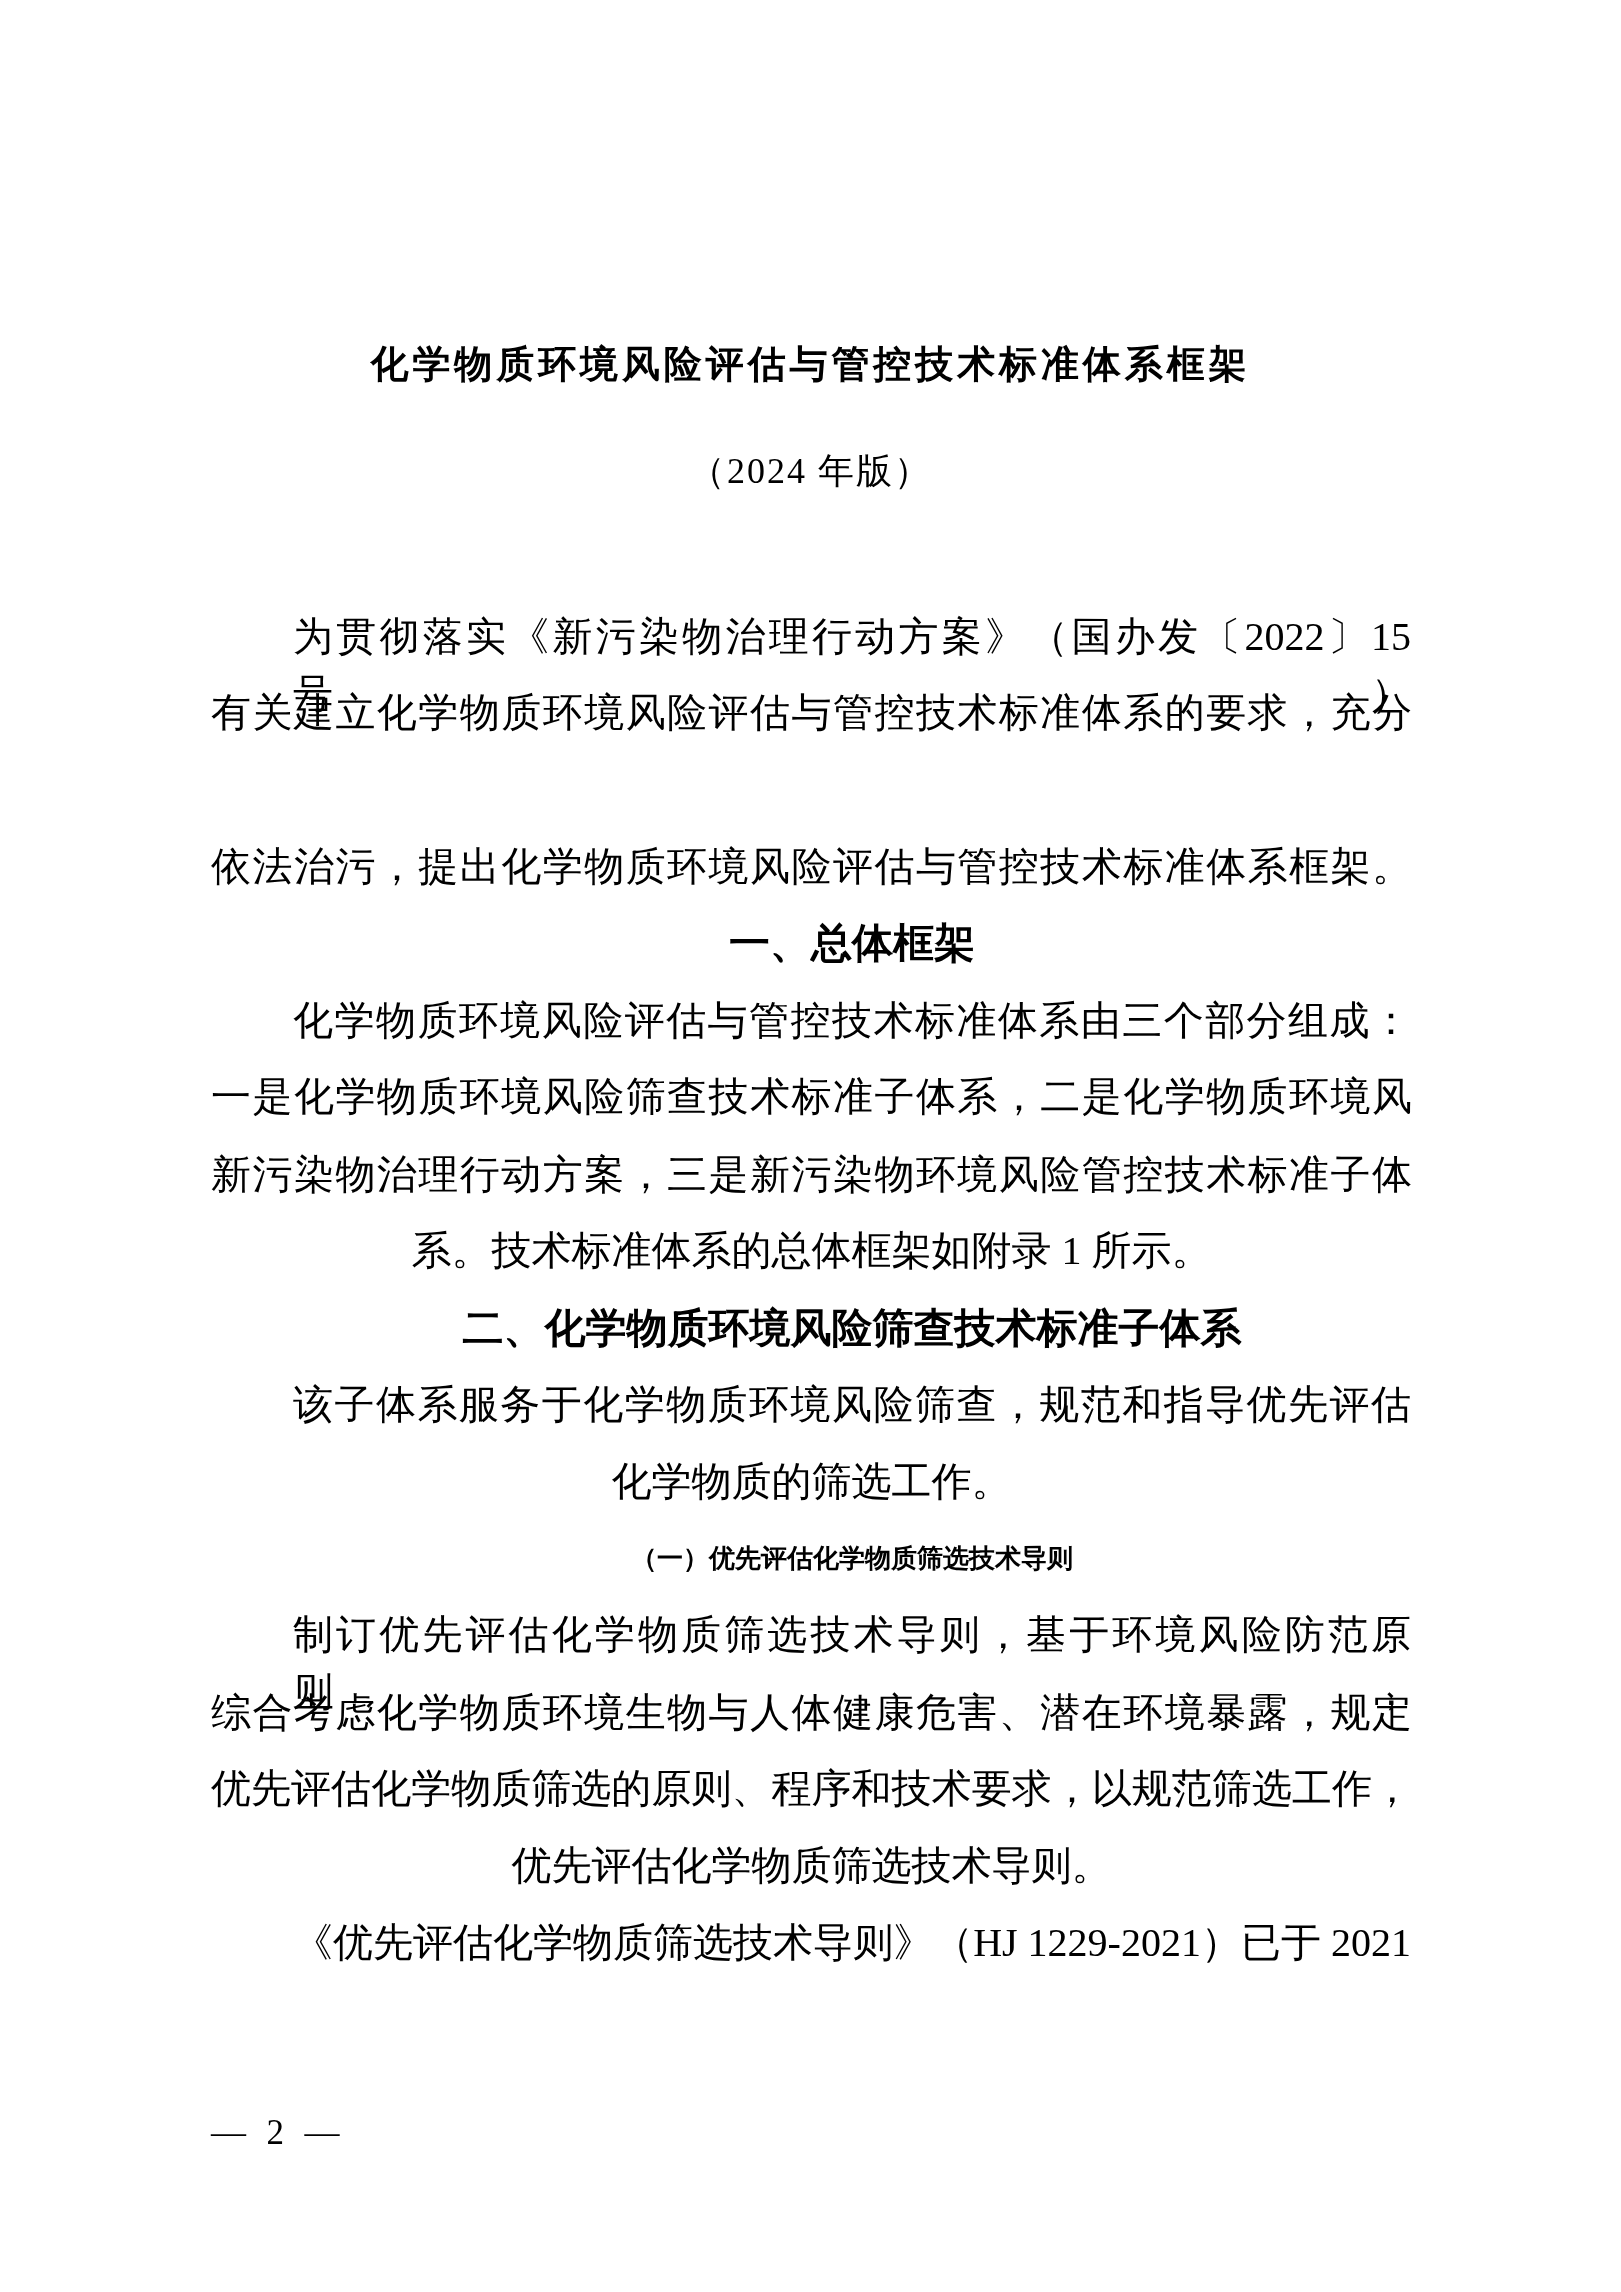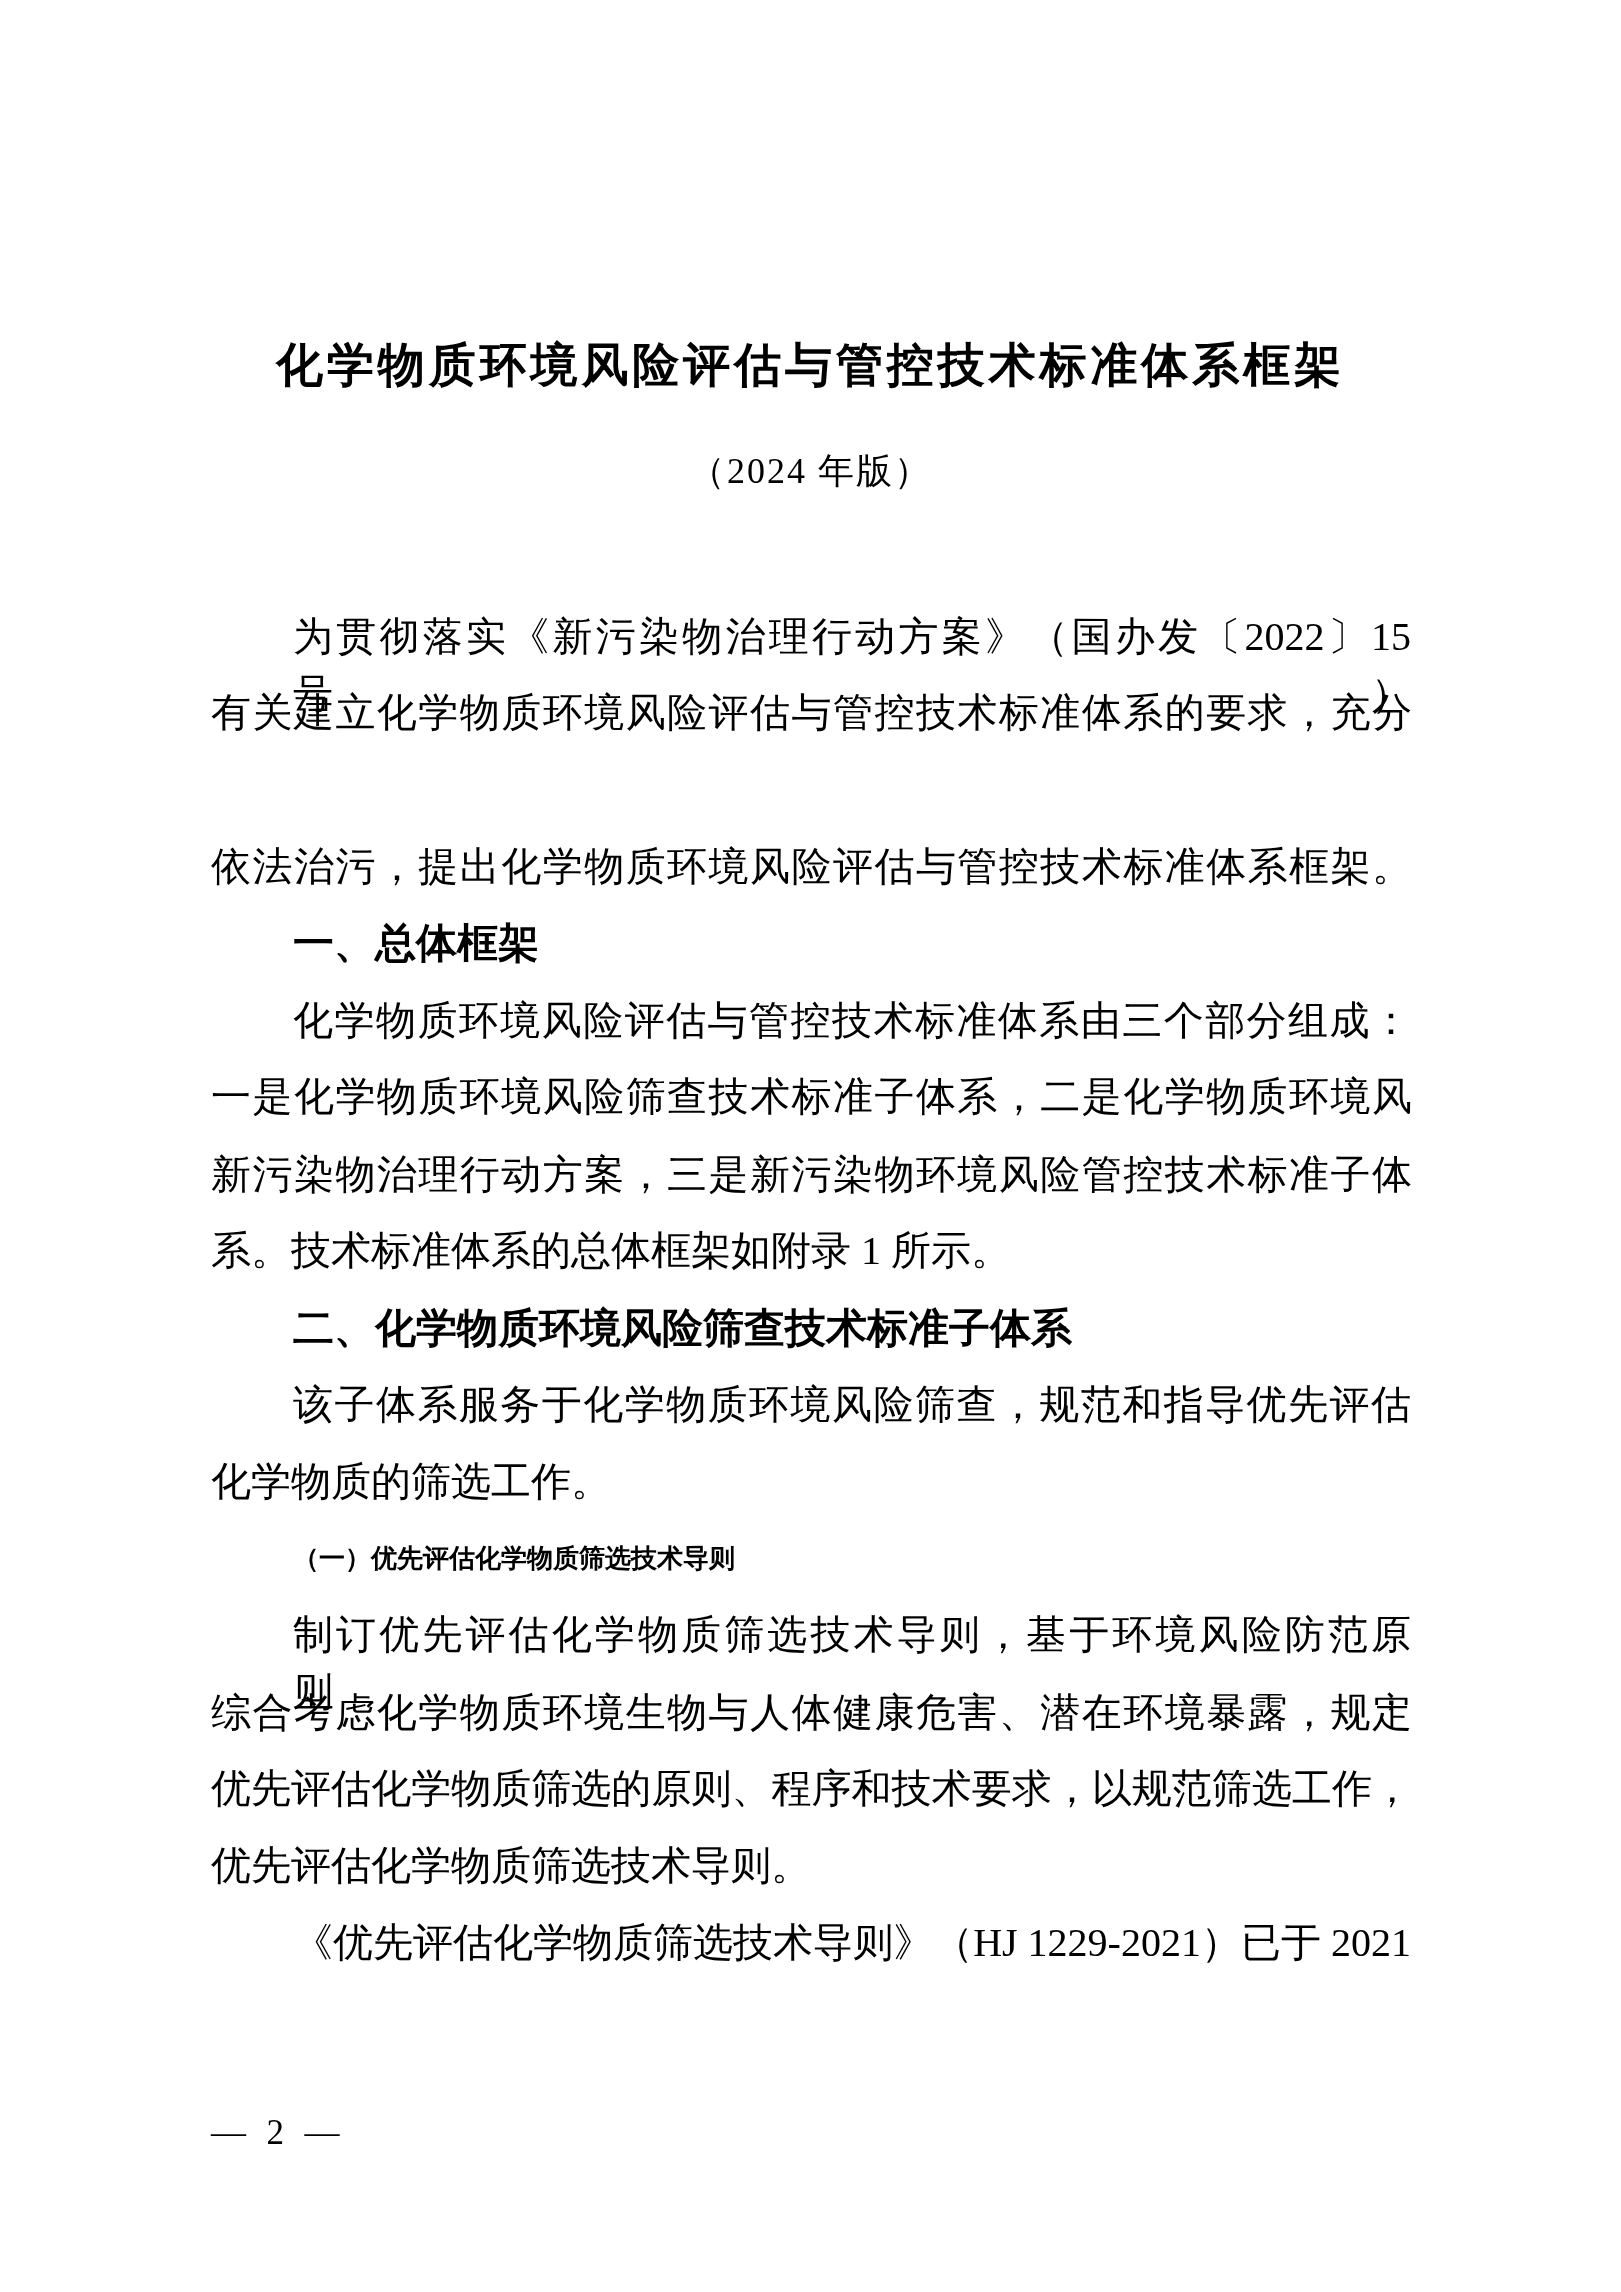--- a/index.html
+++ b/index.html
@@ -18,21 +18,21 @@
   }
   .doc-title {
     position: absolute;
     top: 333px;
     left: 0;
     width: 1621px;
     height: 63px;
     line-height: 63px;
     margin: 0;
     text-align: center;
-    font-size: 47px;
+    font-size: 38px;
     font-weight: 700;
     letter-spacing: 3.9px;
     font-family: "Liberation Sans", "DejaVu Sans", sans-serif;
     white-space: nowrap;
   }
   .doc-subtitle {
     position: absolute;
     top: 446px;
     left: 0;
     width: 1621px;
@@ -47,20 +47,21 @@
   .line {
     position: absolute;
     left: 211px;
     width: 1201px;
     height: 57px;
     line-height: 57px;
     font-size: 40px;
     color: #000000;
     font-family: "Liberation Serif", "DejaVu Serif", serif;
     white-space: pre;
+    text-align: center;
   }
   .just {
     text-align: justify;
     text-align-last: justify;
     white-space: normal;
   }
   .indent {
     padding-left: 82px;
     width: 1118px;
   }

